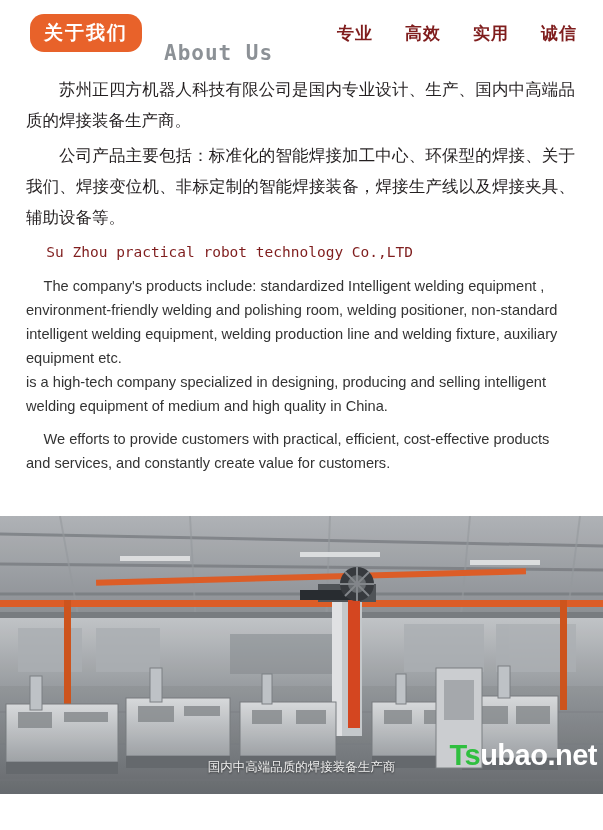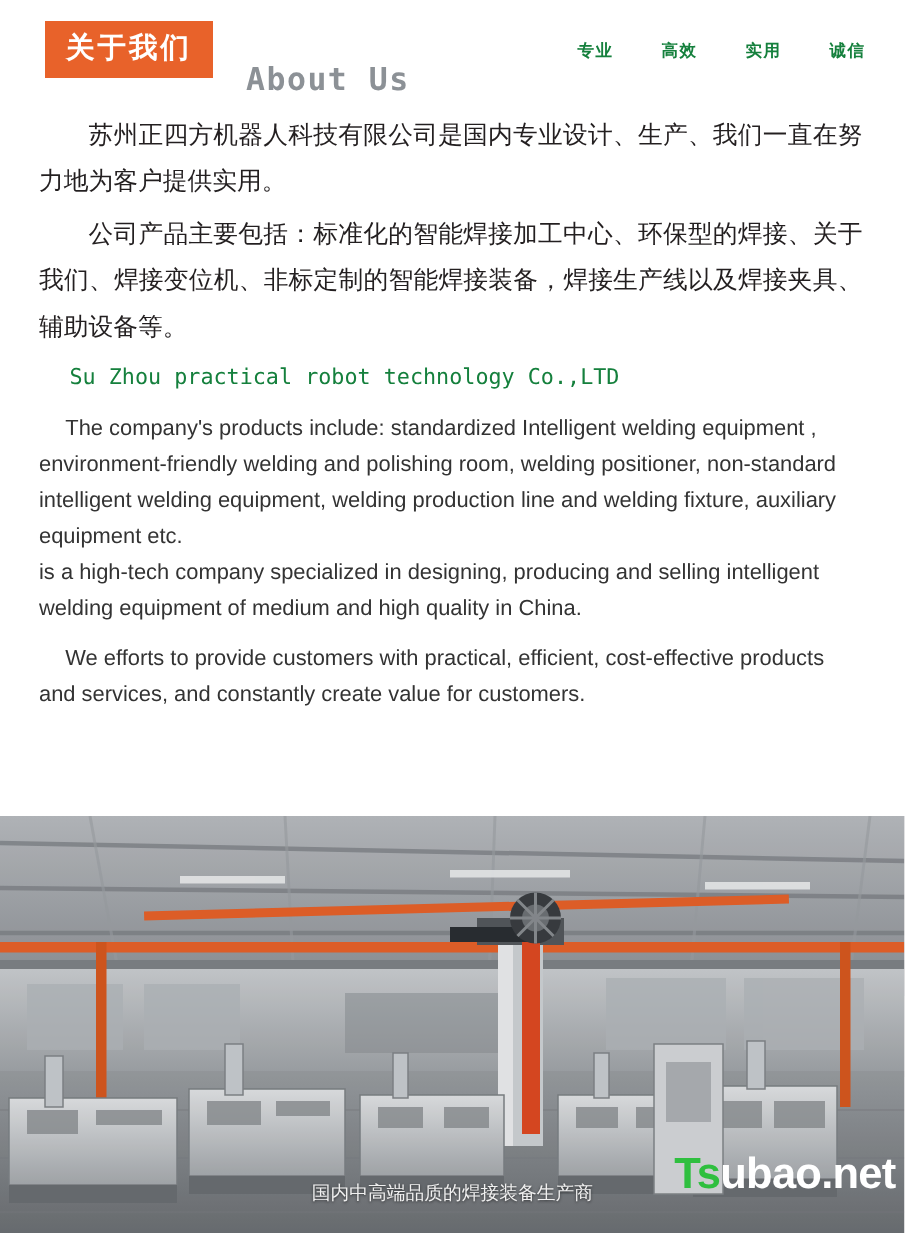--- a/index.html
+++ b/index.html
@@ -26,40 +26,41 @@
   }
   .tag-badge {
     background: #e8622a;
     color: #ffffff;
     font-size: 19px;
     font-weight: bold;
     letter-spacing: 2px;
     padding: 9px 14px 10px 14px;
     line-height: 1;
     white-space: nowrap;
+    border-radius: 14px;
   }
   .tag-en {
     color: #8c9196;
     font-size: 21px;
     font-weight: bold;
     letter-spacing: 1px;
     margin-left: 22px;
     font-family: "DejaVu Sans Mono", monospace;
     white-space: nowrap;
     margin-top: 40px;
   }
   .keywords {
     margin-left: auto;
     display: flex;
     align-items: center;
     padding-right: 26px;
   }
   .keyword {
-    color: #15803d;
-    font-size: 11px;
+    color: #7f1d1d;
+    font-size: 17px;
     font-weight: bold;
     letter-spacing: 1px;
     margin-left: 32px;
     white-space: nowrap;
     text-align: center;
   }
 
   
   .content {
     padding: 8px 28px 0 26px;
@@ -71,21 +72,21 @@
     line-height: 31px;
     color: #231f20;
     text-indent: 2em;
     text-align: justify;
     font-family: "DejaVu Sans", sans-serif;
   }
   p.en-mono {
     margin: 6px 0 0 0;
     font-size: 14.5px;
     line-height: 26px;
-    color: #15803d;
+    color: #7f1d1d;
     text-indent: 1.4em;
     font-family: "DejaVu Sans Mono", monospace;
     letter-spacing: 0px;
   }
   p.en {
     margin: 0;
     font-size: 14.6px;
     line-height: 24px;
     color: #333333;
     text-align: left;
@@ -95,21 +96,21 @@
     text-indent: 1.2em;
   }
   p.en.gap {
     margin-top: 9px;
   }
 
   
   .photo {
     position: absolute;
     left: 0;
-    top: 544px;
+    top: 516px;
     width: 603px;
     height: 278px;
     overflow: hidden;
     background: #8e9094;
   }
   .photo svg {
     display: block;
   }
   .photo-caption {
     position: absolute;
@@ -149,21 +150,21 @@
   <div class="tag-en">About Us</div>
   <div class="keywords">
     <span class="keyword">专业</span>
     <span class="keyword">高效</span>
     <span class="keyword">实用</span>
     <span class="keyword">诚信</span>
   </div>
 </div>
 
 <div class="content">
-  <p class="cn">苏州正四方机器人科技有限公司是国内专业设计、生产、我们一直在努力地为客户提供实用。</p>
+  <p class="cn">苏州正四方机器人科技有限公司是国内专业设计、生产、国内中高端品质的焊接装备生产商。</p>
   <p class="cn">公司产品主要包括：标准化的智能焊接加工中心、环保型的焊接、关于我们、焊接变位机、非标定制的智能焊接装备，焊接生产线以及焊接夹具、辅助设备等。</p>
 
   <p class="en-mono">Su Zhou practical robot technology Co.,LTD</p>
   <p class="en indent gap">The company's products  include: standardized Intelligent welding equipment , environment-friendly welding and polishing room, welding positioner, non-standard intelligent welding equipment, welding production line and welding fixture, auxiliary equipment etc.</p>
   <p class="en"> is  a high-tech company specialized in designing, producing and selling intelligent welding equipment of medium and high quality in China.</p>
   <p class="en indent gap">We efforts to provide customers with practical, efficient, cost-effective products and services, and constantly create value for customers.</p>
 </div>
 
 <div class="photo">
   <svg width="603" height="314" viewBox="0 0 603 314">

